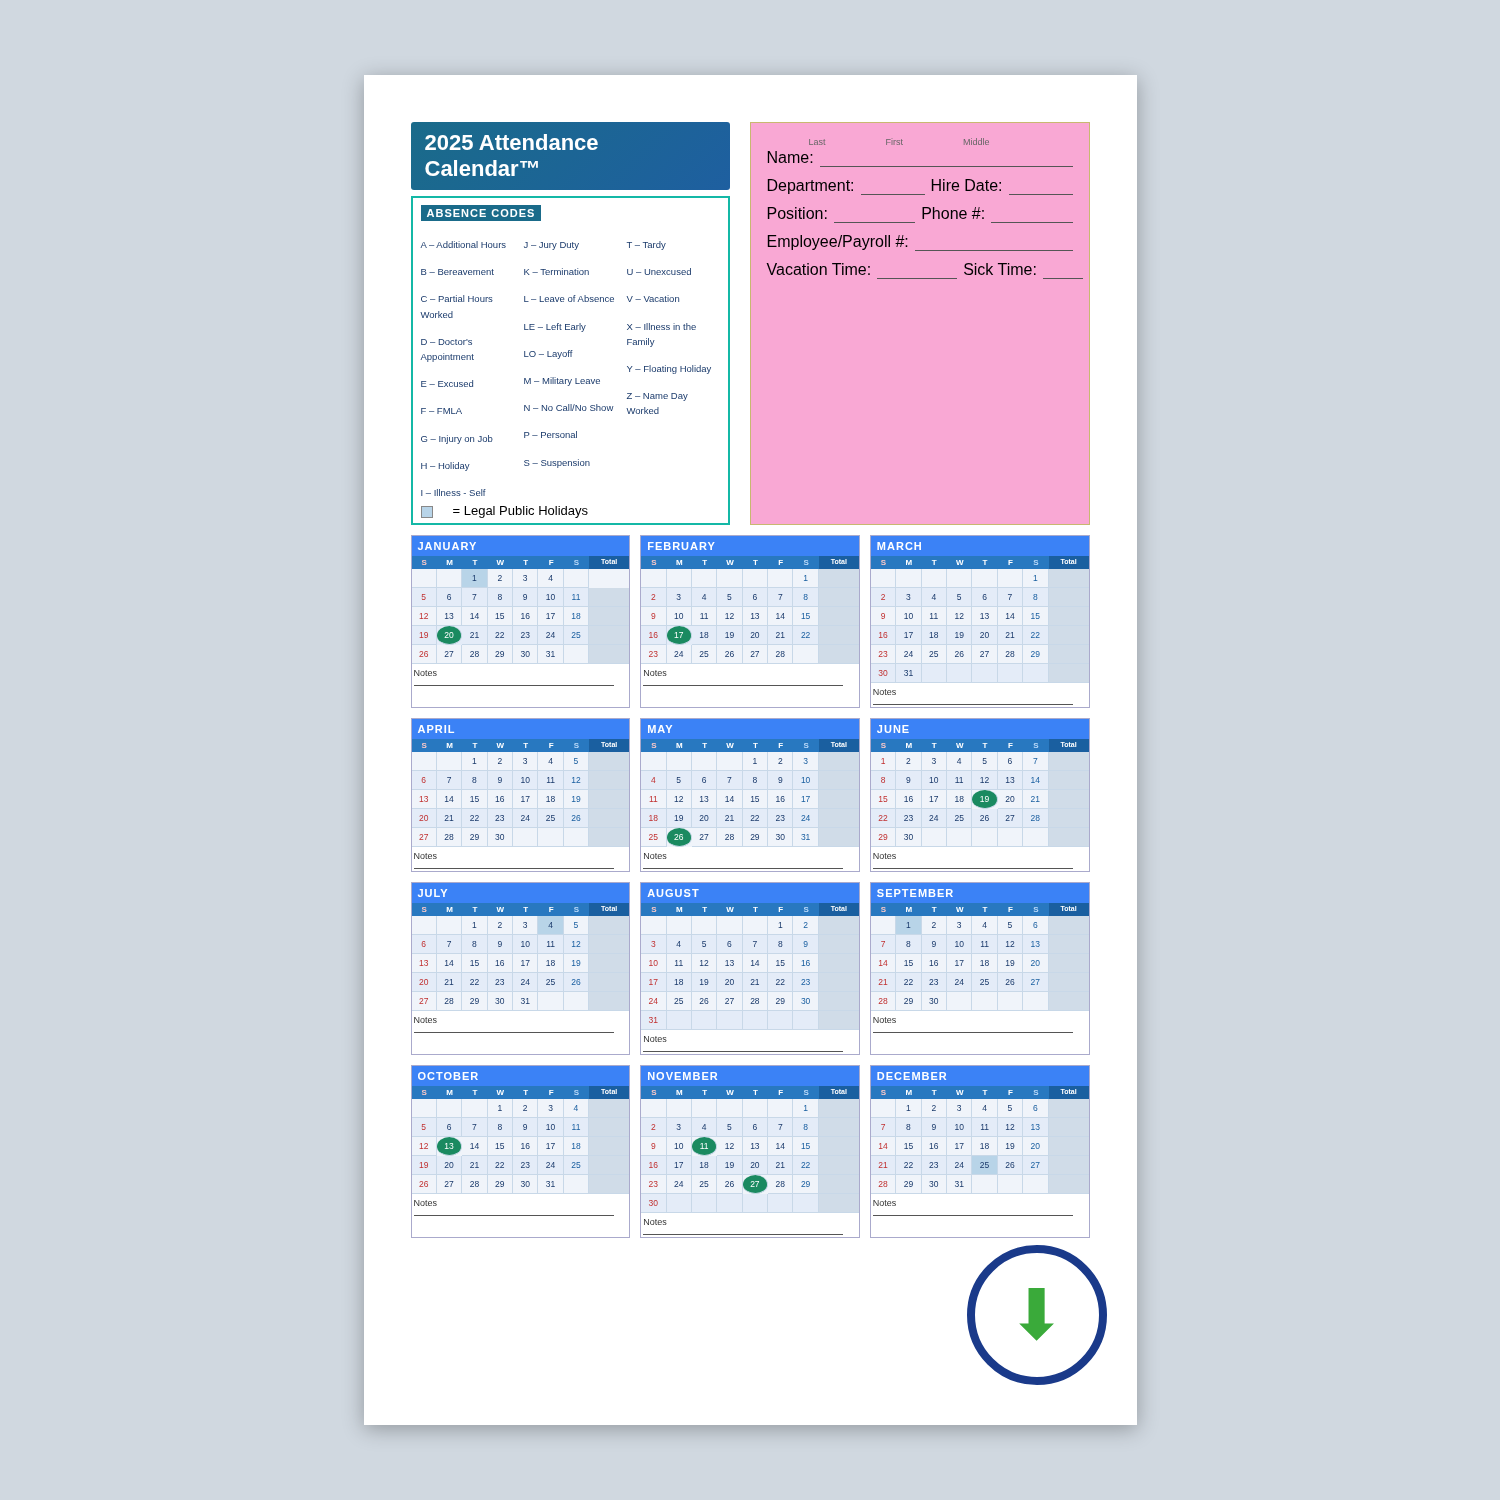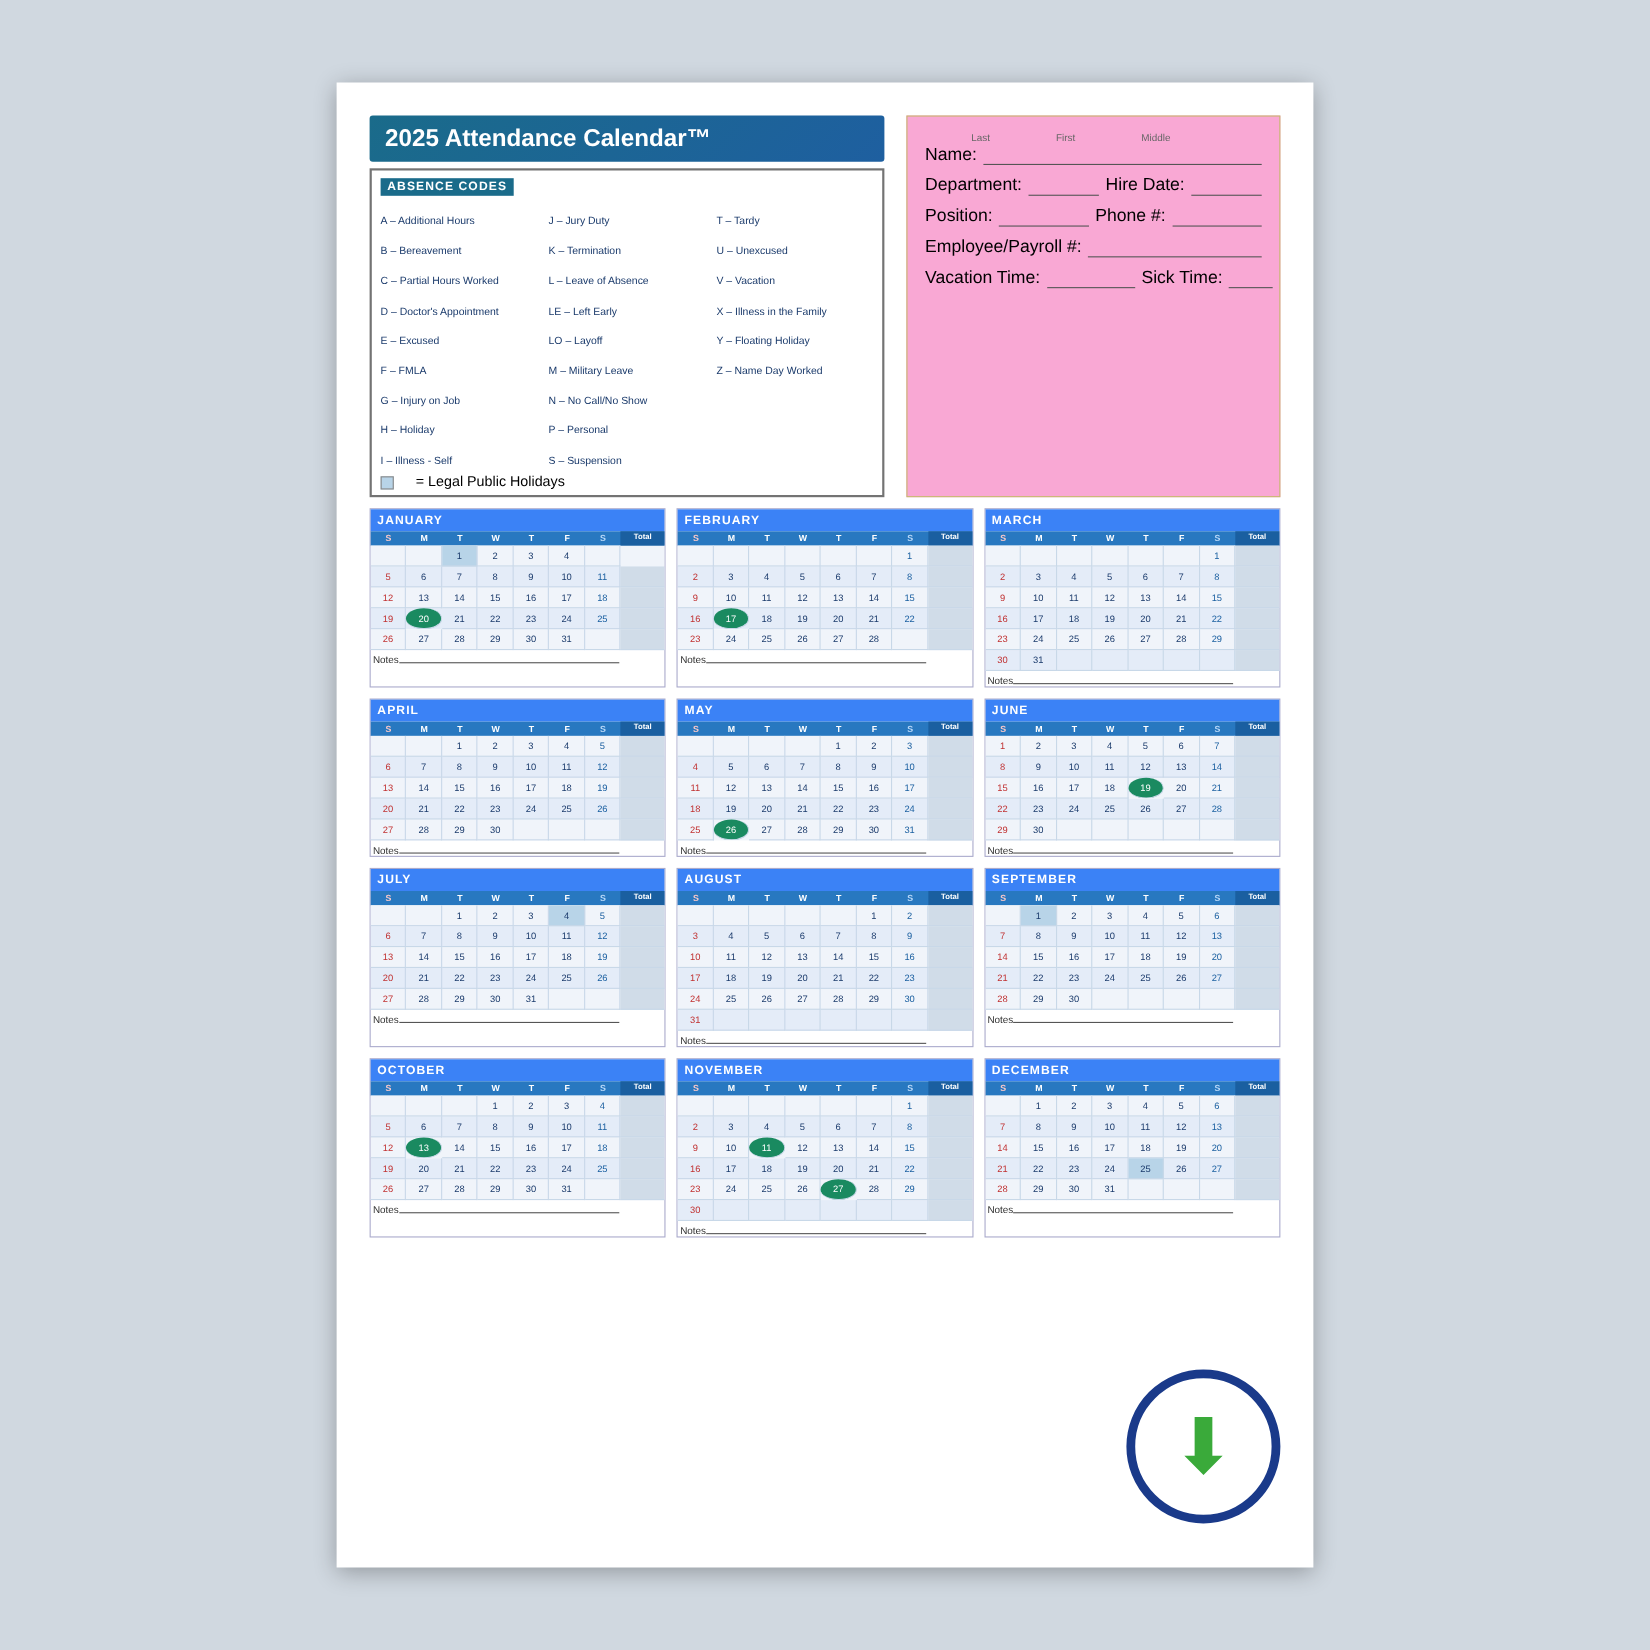--- a/index.html
+++ b/index.html
@@ -6,23 +6,23 @@
     body {
       background: #d0d8e0;
       display: flex;
       justify-content: center;
       align-items: center;
       min-height: 1500px;
       font-family: Arial, sans-serif;
     }
     .page {
       background: white;
-      width: 888px;
+      width: 773px;
       min-height: 1350px;
-      padding: 30px;
+      padding: 47px;
       box-shadow: 0 4px 20px rgba(0,0,0,0.3);
       position: relative;
     }
     
     .header-row {
       display: flex;
       gap: 20px;
       margin-bottom: 10px;
     }
     .left-header {
@@ -31,21 +31,21 @@
     .title-bar {
       background: linear-gradient(135deg, #1a6b8a 0%, #1e5fa0 100%);
       color: white;
       font-size: 22px;
       font-weight: bold;
       padding: 8px 14px;
       border-radius: 3px;
       margin-bottom: 6px;
     }
     .absence-codes-box {
-      border: 2px solid #737373;
+      border: 2px solid #14b8a6;
       padding: 5px 8px;
     }
     .absence-codes-title {
       background: #1a6b8a;
       color: white;
       font-size: 11px;
       font-weight: bold;
       padding: 2px 6px;
       margin-bottom: 4px;
       display: inline-block;

